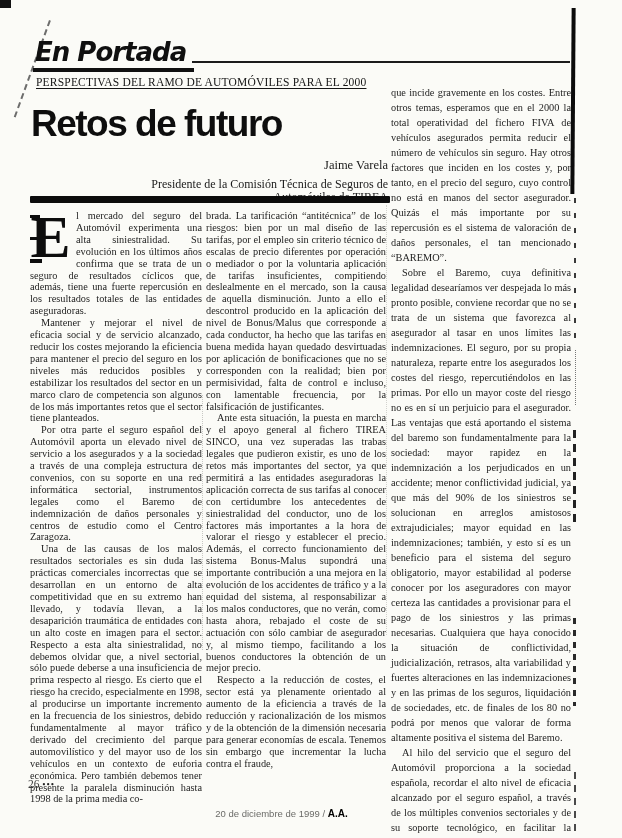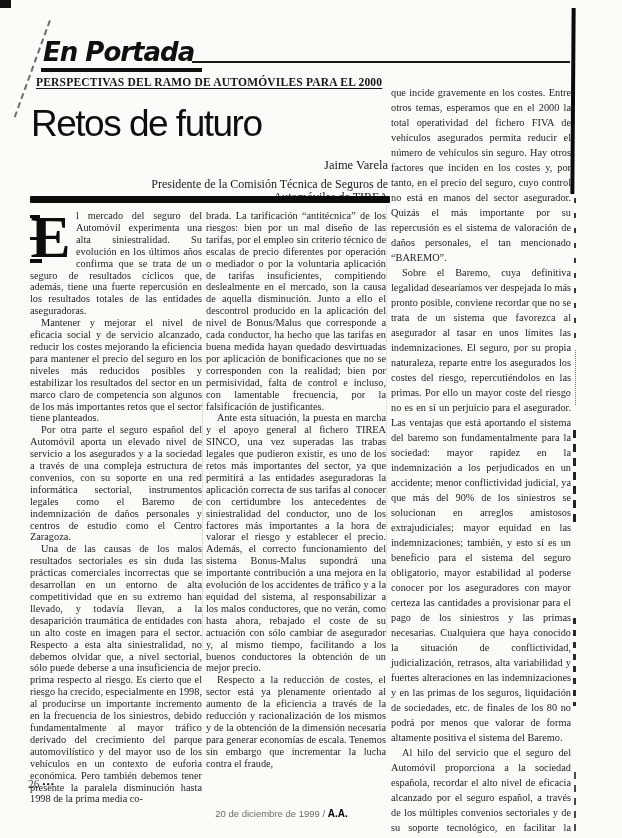--- a/index.html
+++ b/index.html
@@ -24,31 +24,31 @@
   .edge-f { position:absolute; left:574px; top:772px; width:2px; height:62px;
     background:repeating-linear-gradient(to bottom,#4a4a4a 0 7px, transparent 7px 13px); }
   .gap-line-1 { position:absolute; left:202px; top:395px; height:255px; width:0; border-left:1px dotted #c8c8c4; }
   .gap-line-2 { position:absolute; left:386px; top:205px; height:430px; width:0; border-left:1px dotted #d3d3cf; }
 
   
   .masthead {
     position:absolute; left:33px; top:37px;
     font-family:"DejaVu Sans", sans-serif; font-weight:bold; font-style:italic;
     font-size:26px; letter-spacing:-1px; color:#101010;
-    border-bottom:4px solid #101010; padding:0 8px 1px 2px;margin-left:8px;
+    border-bottom:4px solid #101010; padding:0 8px 1px 2px;
   }
   .head-rule { position:absolute; left:192px; top:61px; width:378px; height:2px; background:#1b1b1b; }
   .kicker {
     position:absolute; left:36px; top:76px; width:355px;
-    font-size:11.5px; font-weight:bold; letter-spacing:.2px;
+    font-size:11.5px; font-weight:normal; letter-spacing:.2px;
     text-decoration:underline; text-underline-offset:2px; color:#161616;
   }
   .title {
     position:absolute; left:31px; top:103px;
-    font-family:"Liberation Sans", sans-serif; font-weight:normal;
+    font-family:"Liberation Sans", sans-serif; font-weight:bold;
     font-size:37px; letter-spacing:-1.5px; color:#0e0e0e;
   }
   .byline { position:absolute; left:30px; top:159px; width:358px; text-align:right; font-size:12px; line-height:13.5px; color:#1a1a1a; }
   .byline .author { font-size:12.5px; margin-bottom:5px; }
   .rule-bar { position:absolute; left:30px; top:196px; width:360px; height:7px; background:#0c0c0c; border-radius:1px; }
 
   
   .col { position:absolute; text-align:justify; font-size:10.3px; line-height:11.9px; color:#1d1d1d; }
   .col p { margin:0; }
   .col p + p { text-indent:11px; }

